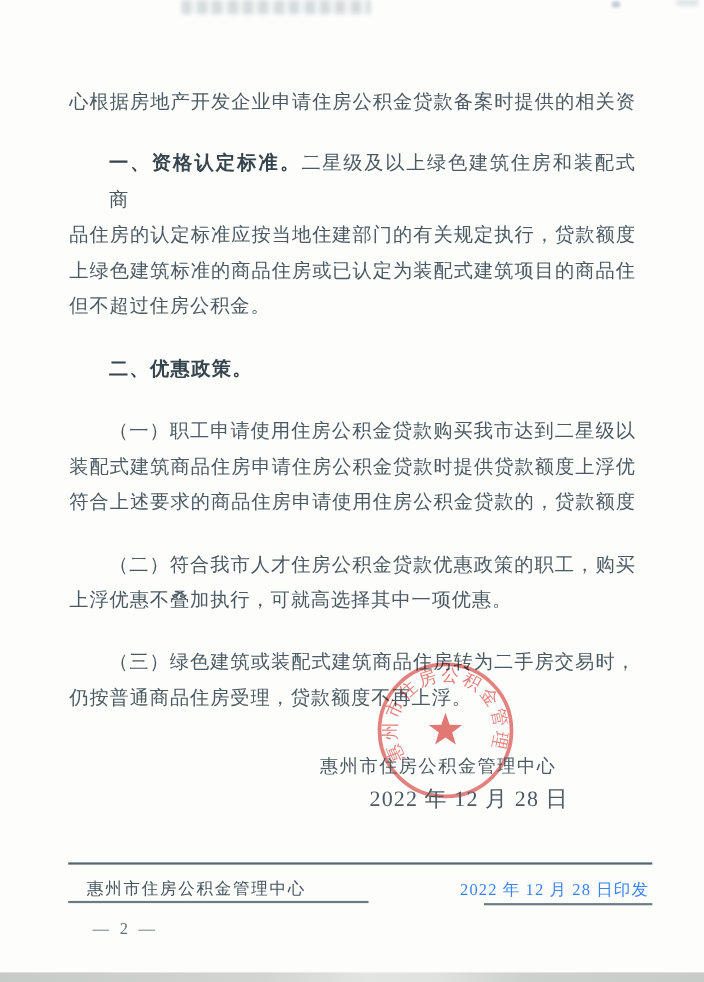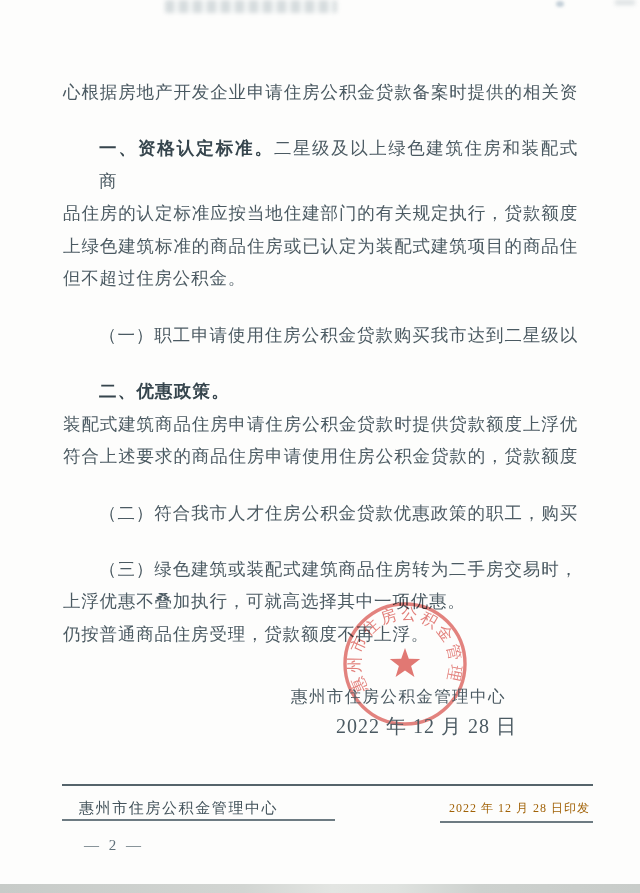--- a/index.html
+++ b/index.html
@@ -63,21 +63,21 @@
   .footer-rule{
     position:absolute;left:62px;top:784px;width:531px;height:2px;
     background:#43535b;opacity:.9;
   }
   .footer-issuer{
     position:absolute;left:79px;top:799px;
     color:#43535b;font-size:15px;letter-spacing:1.6px;white-space:nowrap;
   }
   .footer-printdate{
     position:absolute;right:50px;top:800px;
-    color:#a16207;font-size:12px;letter-spacing:1px;white-space:nowrap;
+    color:#3b82f6;font-size:15px;letter-spacing:1px;white-space:nowrap;
   }
   .footer-underline-left{
     position:absolute;left:62px;top:819px;width:273px;height:1.6px;
     background:#54646c;opacity:.85;
   }
   .footer-underline-right{
     position:absolute;left:440px;top:821px;width:153px;height:1.6px;
     background:#54646c;opacity:.85;
   }
   .page-number{
@@ -98,27 +98,27 @@
   <div class="ghost"></div>
   <div class="ghost-dot"></div>
   <div class="ghost-dot2"></div>
 
   <div class="body-text">
       <div class="line stretch"><span>心根据房地产开发企业申请住房公积金贷款备案时提供的相关资</span></div>
       <div class="line indent stretch"><span class="heading">一、资格认定标准。</span><span>二星级及以上绿色建筑住房和装配式商</span></div>
       <div class="line stretch"><span>品住房的认定标准应按当地住建部门的有关规定执行，贷款额度</span></div>
       <div class="line stretch"><span>上绿色建筑标准的商品住房或已认定为装配式建筑项目的商品住</span></div>
       <div class="line"><span>但不超过住房公积金。</span></div>
+      <div class="line indent"><span class="heading">二、优惠政策。</span></div>
       <div class="line indent stretch"><span>（一）职工申请使用住房公积金贷款购买我市达到二星级以</span></div>
-      <div class="line indent"><span class="heading">二、优惠政策。</span></div>
       <div class="line stretch"><span>装配式建筑商品住房申请住房公积金贷款时提供贷款额度上浮优</span></div>
       <div class="line stretch"><span>符合上述要求的商品住房申请使用住房公积金贷款的，贷款额度</span></div>
       <div class="line indent stretch"><span>（二）符合我市人才住房公积金贷款优惠政策的职工，购买</span></div>
+      <div class="line"><span>上浮优惠不叠加执行，可就高选择其中一项优惠。</span></div>
       <div class="line indent stretch"><span>（三）绿色建筑或装配式建筑商品住房转为二手房交易时，</span></div>
-      <div class="line"><span>上浮优惠不叠加执行，可就高选择其中一项优惠。</span></div>
       <div class="line"><span>仍按普通商品住房受理，贷款额度不再上浮。</span></div>
     </div>
 
   <svg class="seal" viewBox="0 0 130 130" xmlns="http://www.w3.org/2000/svg">
     <circle class="seal-ring" cx="65" cy="65" r="60"></circle>
     <polygon class="seal-star" points="65,49 61.2,59.8 49.8,60.1 58.9,67 55.6,77.9 65,71.4 74.4,77.9 71.1,67 80.2,60.1 68.8,59.8"></polygon>
     <defs>
       <path id="sealArc" d="M 28.1 90.8 A 45 45 0 1 1 101.9 90.8"></path>
     </defs>
     <text class="seal-text">

